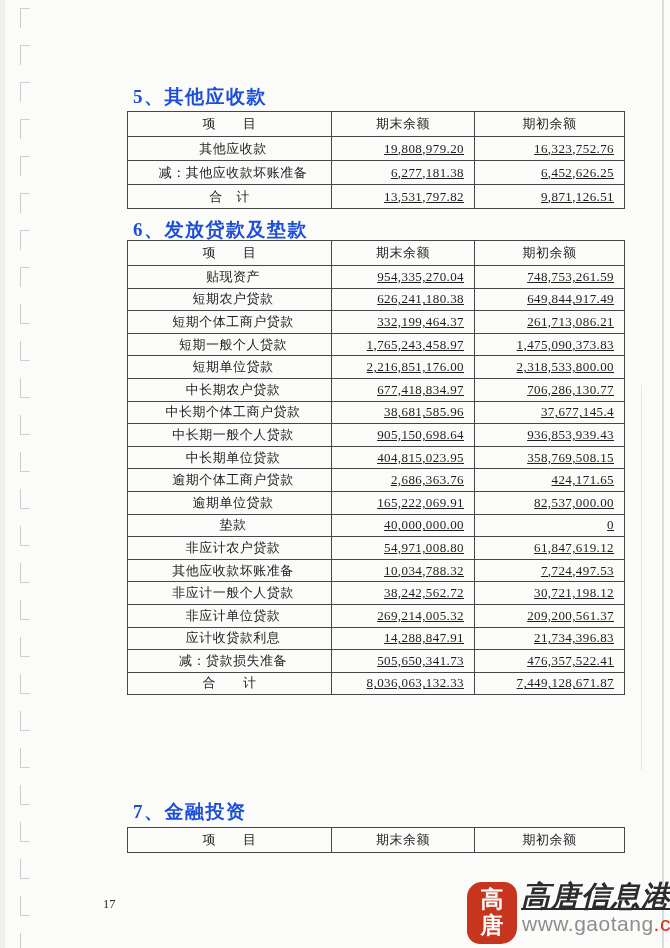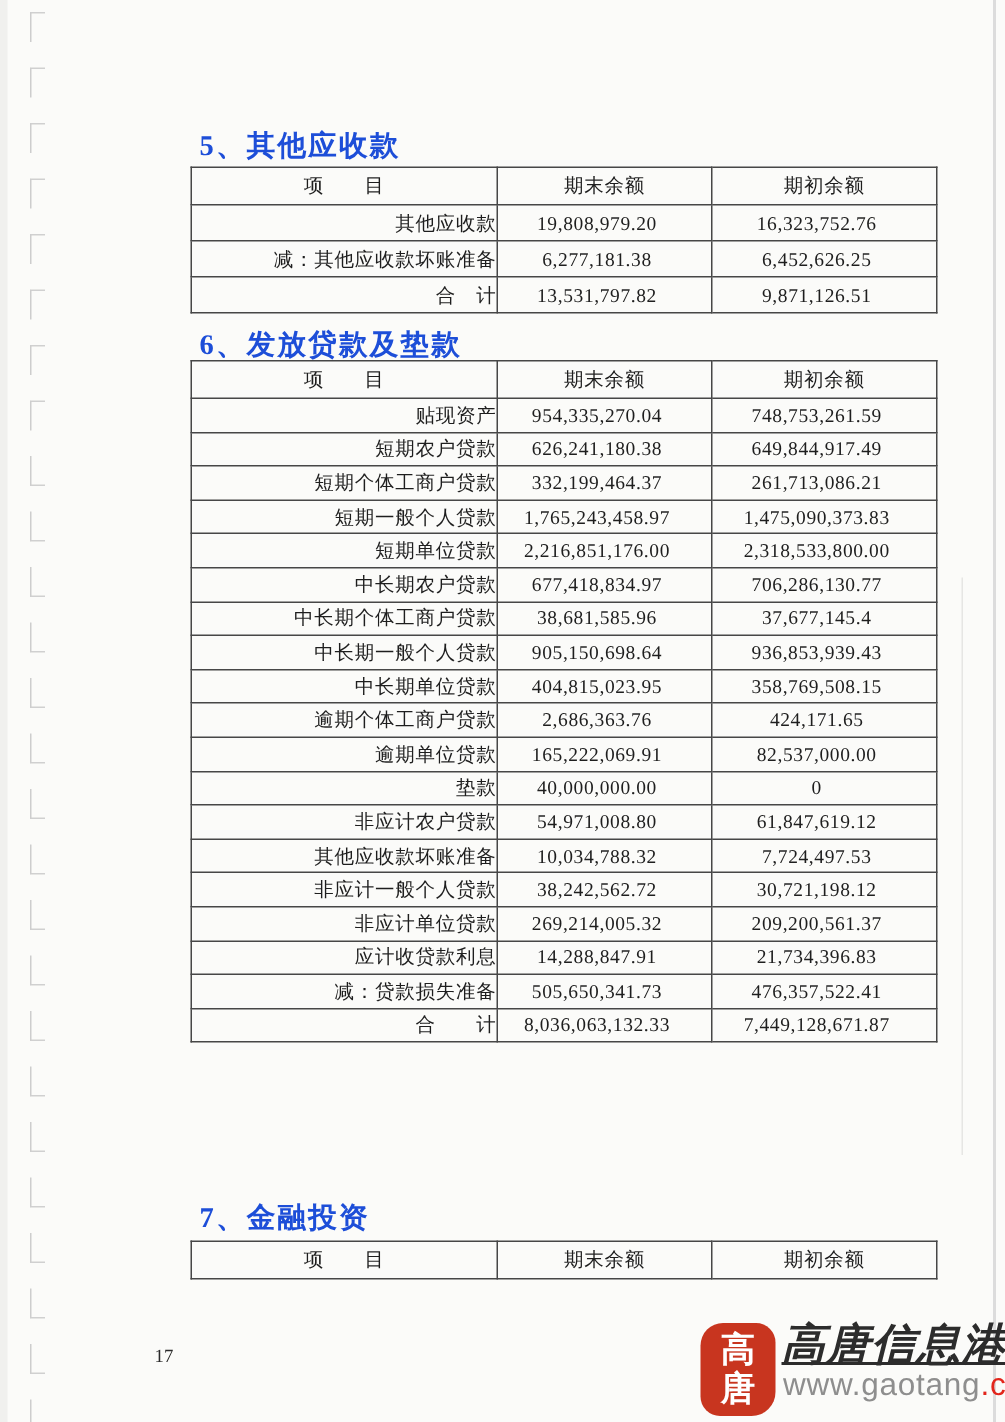--- a/index.html
+++ b/index.html
@@ -35,22 +35,22 @@
   .fin-table col.c1 { width:204px; }
   .fin-table col.c2 { width:143px; }
   .fin-table col.c3 { width:150px; }
   .fin-table th, .fin-table td {
     border:1px solid #474747; font-size:13px; font-weight:normal;
     overflow:hidden; white-space:nowrap;
   }
   .fin-table th { text-align:center; height:25px; letter-spacing:.5px; }
   #table-5 td { height:24px; }
   #table-6 td { height:22.6px; }
-  .cell-label { text-align:right; padding-left:7px; letter-spacing:.5px; }
-  .cell-num { text-align:center; padding-right:10px; letter-spacing:.4px; }
+  .cell-label { text-align:center; padding-left:7px; letter-spacing:.5px; }
+  .cell-num { text-align:right; padding-right:10px; letter-spacing:.4px;text-decoration:underline; }
   tr.total-row .cell-label { padding-left:0; }
 
   .page-number {
     position:absolute; left:103px; top:897px; width:497px;
     text-align:left; font-size:12.5px; color:#2a2a2a;
   }
 
   .watermark { position:absolute; left:465px; top:877px; width:205px; height:71px; }
   .seal {
     position:absolute; left:2px; top:5px; width:50px; height:62px;

